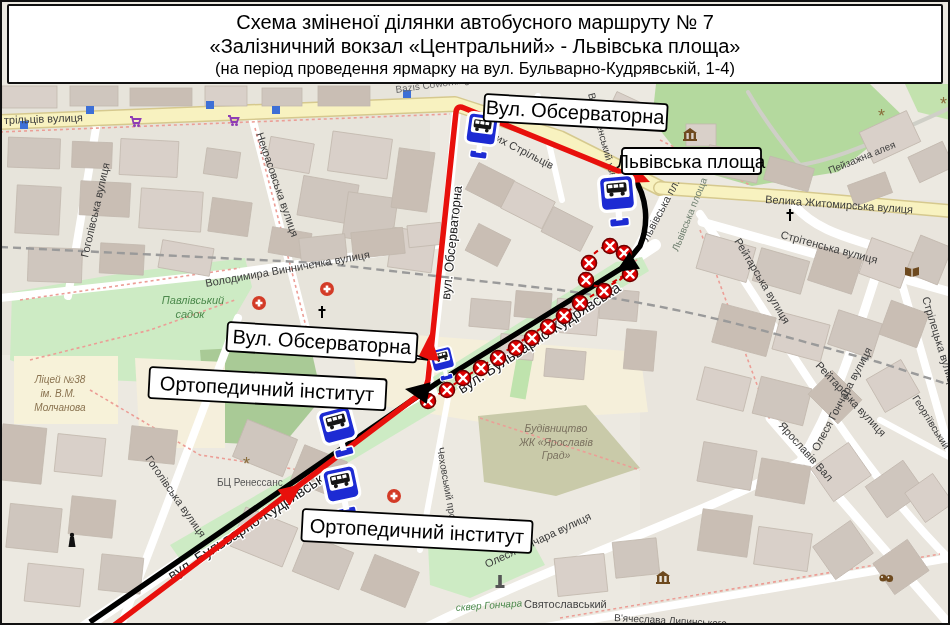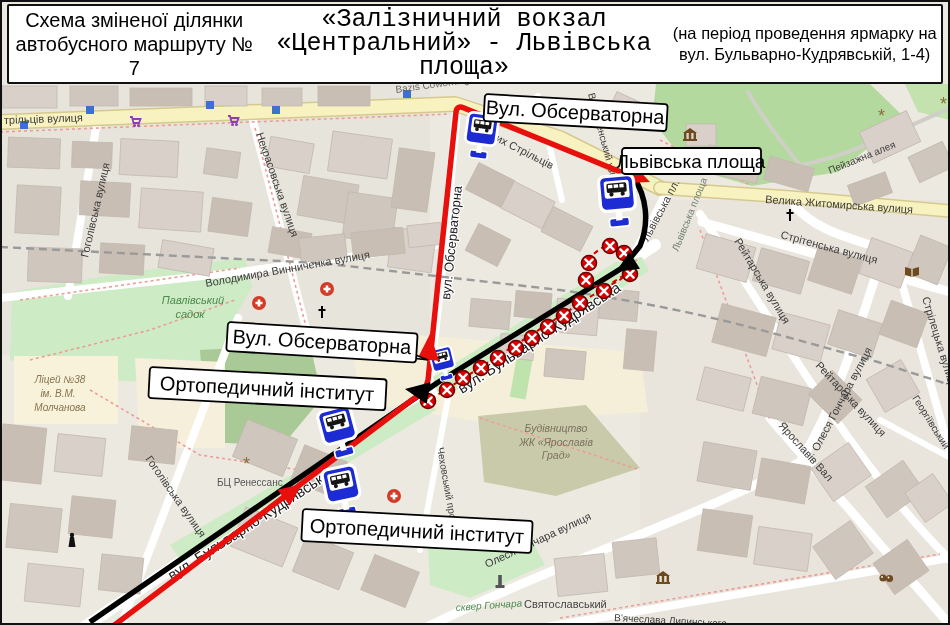--- a/index.html
+++ b/index.html
@@ -6,25 +6,25 @@
   body{
     width:950px;height:625px;position:relative;overflow:hidden;
     font-family:"Liberation Sans","DejaVu Sans",sans-serif;
     background:#ece9e1;
   }
   #map-canvas{position:absolute;left:0;top:0;}
   .frame{position:absolute;inset:0;border:2px solid #111;pointer-events:none;z-index:60;}
   #title-box{
     position:absolute;left:7px;right:7px;top:4px;height:76px;z-index:50;
     background:#ffffff;border:2px solid #111;border-radius:2px;
-    display:flex;justify-content:center;align-items:center;
+    display:flex;flex-direction:column;justify-content:center;align-items:center;
     text-align:center;color:#000;
   }
   #title-box .t1{font-size:20px;line-height:24px;}
-  #title-box .t2{font-size:25px;line-height:24px;font-family:Liberation Mono, monospace;}
+  #title-box .t2{font-size:20px;line-height:24px;}
   #title-box .t3{font-size:16.5px;line-height:21px;}
   svg text{user-select:none;}
 </style>
 </head>
 <body>
 
 <svg id="map-canvas" width="950" height="625" viewBox="0 0 950 625">
   <defs>
     <g id="xmark">
       <circle r="7.5" fill="#dd0000" stroke="#6e0000" stroke-width="1.6"></circle>

